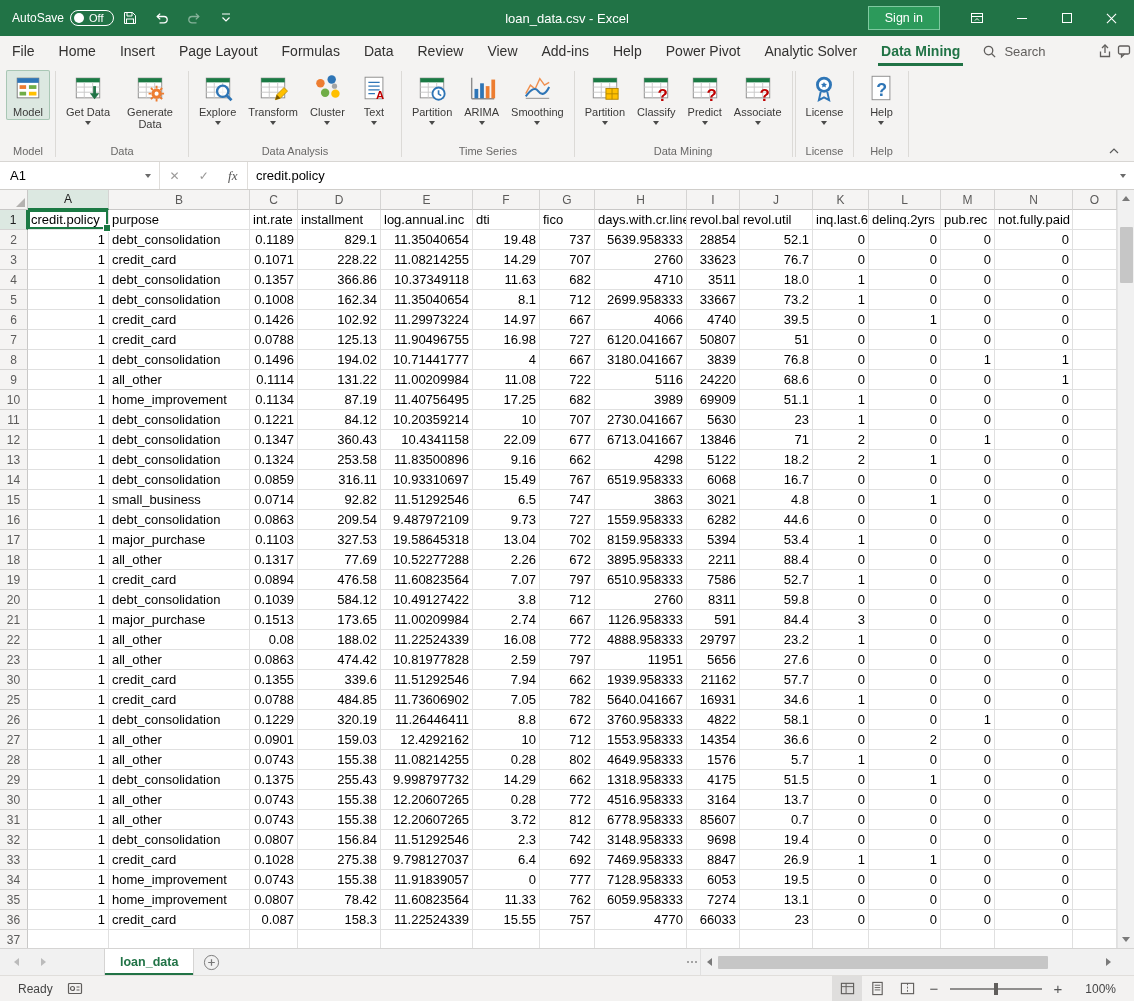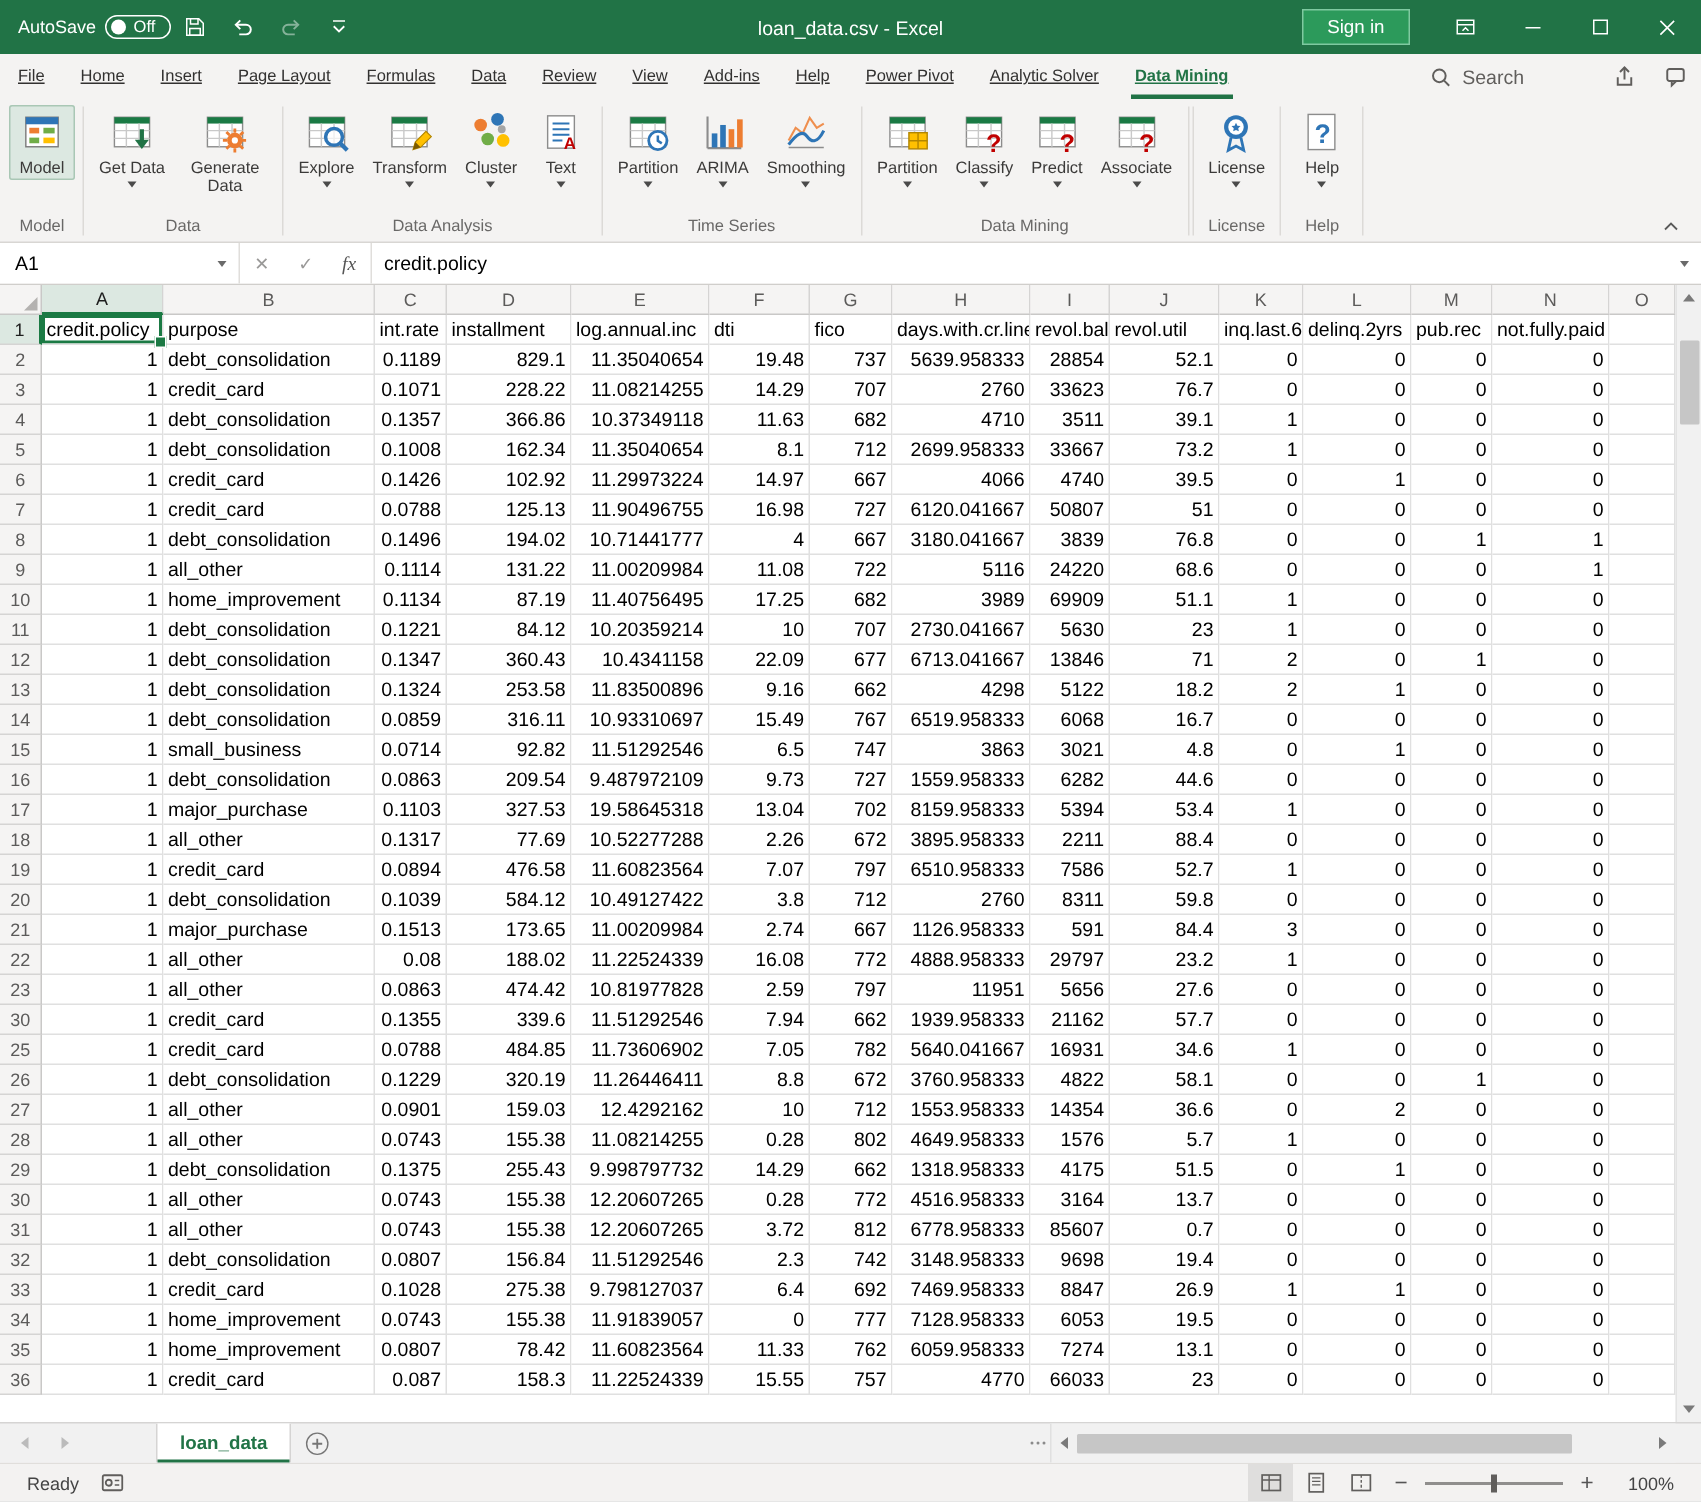--- a/index.html
+++ b/index.html
@@ -17,21 +17,21 @@
   .tbtitle { position:absolute; left:0; right:0; top:0; height:36px; display:flex; align-items:center; justify-content:center; font-size:13px; pointer-events:none; }
   .tbright { margin-left:auto; display:flex; align-items:center; height:100%; z-index:2; }
   .signin { background:#2c9a5b; border:1px solid #7fc9a0; color:#fff; font-size:12.5px; padding:4px 16px; margin-right:14px; cursor:default; }
   .winbtn { width:45px; height:36px; display:flex; align-items:center; justify-content:center; }
   .minbar { width:10px; height:1px; background:#fff; }
   .maxbox { width:10px; height:10px; border:1px solid #fff; }
 
   
   .menubar { height:30px; background:#f4f3f2; display:flex; align-items:stretch; }
   .menutabs { display:flex; align-items:stretch; }
-  .menutab { padding:0 12px; font-size:11px; color:#323130; display:flex; align-items:center; position:relative; white-space:nowrap; cursor:default;text-decoration:underline; }
+  .menutab { padding:0 12px; font-size:14px; color:#323130; display:flex; align-items:center; position:relative; white-space:nowrap; cursor:default; }
   .menutab.active { font-weight:bold; color:#217346; }
   .menutab.active::after { content:""; position:absolute; left:9px; right:9px; bottom:0; height:3px; background:#217346; }
   .mspacer { flex:1; }
   .msearch { display:flex; align-items:center; gap:7px; color:#605e5c; font-size:13px; padding:0 10px; margin-right:40px; }
   .micon { width:34px; display:flex; align-items:center; justify-content:center; }
 
   
   .ribbon { height:96px; background:#f4f3f2; border-bottom:1px solid #d8d6d3; display:flex; align-items:stretch; padding:0 2px; position:relative; }
   .rgroup { display:flex; flex-direction:column; }
   .rbtns { flex:1; display:flex; align-items:flex-start; padding:4px 3px 0; }
@@ -523,21 +523,21 @@
           <div class="rowhdr">4</div>
           <div class="cell num" style="width: 81px;">1</div>
           <div class="cell" style="width: 141px;">debt_consolidation</div>
           <div class="cell num" style="width: 48px;">0.1357</div>
           <div class="cell num" style="width: 83px;">366.86</div>
           <div class="cell num" style="width: 92px;">10.37349118</div>
           <div class="cell num" style="width: 67px;">11.63</div>
           <div class="cell num" style="width: 55px;">682</div>
           <div class="cell num" style="width: 92px;">4710</div>
           <div class="cell num" style="width: 53px;">3511</div>
-          <div class="cell num" style="width: 73px;">39.1</div>
+          <div class="cell num" style="width: 73px;">18.0</div>
           <div class="cell num" style="width: 56px;">1</div>
           <div class="cell num" style="width: 72px;">0</div>
           <div class="cell num" style="width: 54px;">0</div>
           <div class="cell num" style="width: 78px;">0</div>
           <div class="cell" style="width: 44px;"></div>
         </div>
         <div class="grow">
           <div class="rowhdr">5</div>
           <div class="cell num" style="width: 81px;">1</div>
           <div class="cell" style="width: 141px;">debt_consolidation</div>
@@ -1106,20 +1106,38 @@
           <div class="cell num" style="width: 55px;">757</div>
           <div class="cell num" style="width: 92px;">4770</div>
           <div class="cell num" style="width: 53px;">66033</div>
           <div class="cell num" style="width: 73px;">23</div>
           <div class="cell num" style="width: 56px;">0</div>
           <div class="cell num" style="width: 72px;">0</div>
           <div class="cell num" style="width: 54px;">0</div>
           <div class="cell num" style="width: 78px;">0</div>
           <div class="cell" style="width: 44px;"></div>
         </div>
+        <div class="grow">
+          <div class="rowhdr">37</div>
+          <div class="cell" style="width: 81px;"></div>
+          <div class="cell" style="width: 141px;"></div>
+          <div class="cell" style="width: 48px;"></div>
+          <div class="cell" style="width: 83px;"></div>
+          <div class="cell" style="width: 92px;"></div>
+          <div class="cell" style="width: 67px;"></div>
+          <div class="cell" style="width: 55px;"></div>
+          <div class="cell" style="width: 92px;"></div>
+          <div class="cell" style="width: 53px;"></div>
+          <div class="cell" style="width: 73px;"></div>
+          <div class="cell" style="width: 56px;"></div>
+          <div class="cell" style="width: 72px;"></div>
+          <div class="cell" style="width: 54px;"></div>
+          <div class="cell" style="width: 78px;"></div>
+          <div class="cell" style="width: 44px;"></div>
+        </div>
       </div>
     <div class="vscroll">
       <div class="varr">
           <div class="triup-s"></div>
         </div>
       <div class="vthumb"></div>
       <div class="vfill"></div>
       <div class="varr">
           <div class="tridn-s"></div>
         </div>

